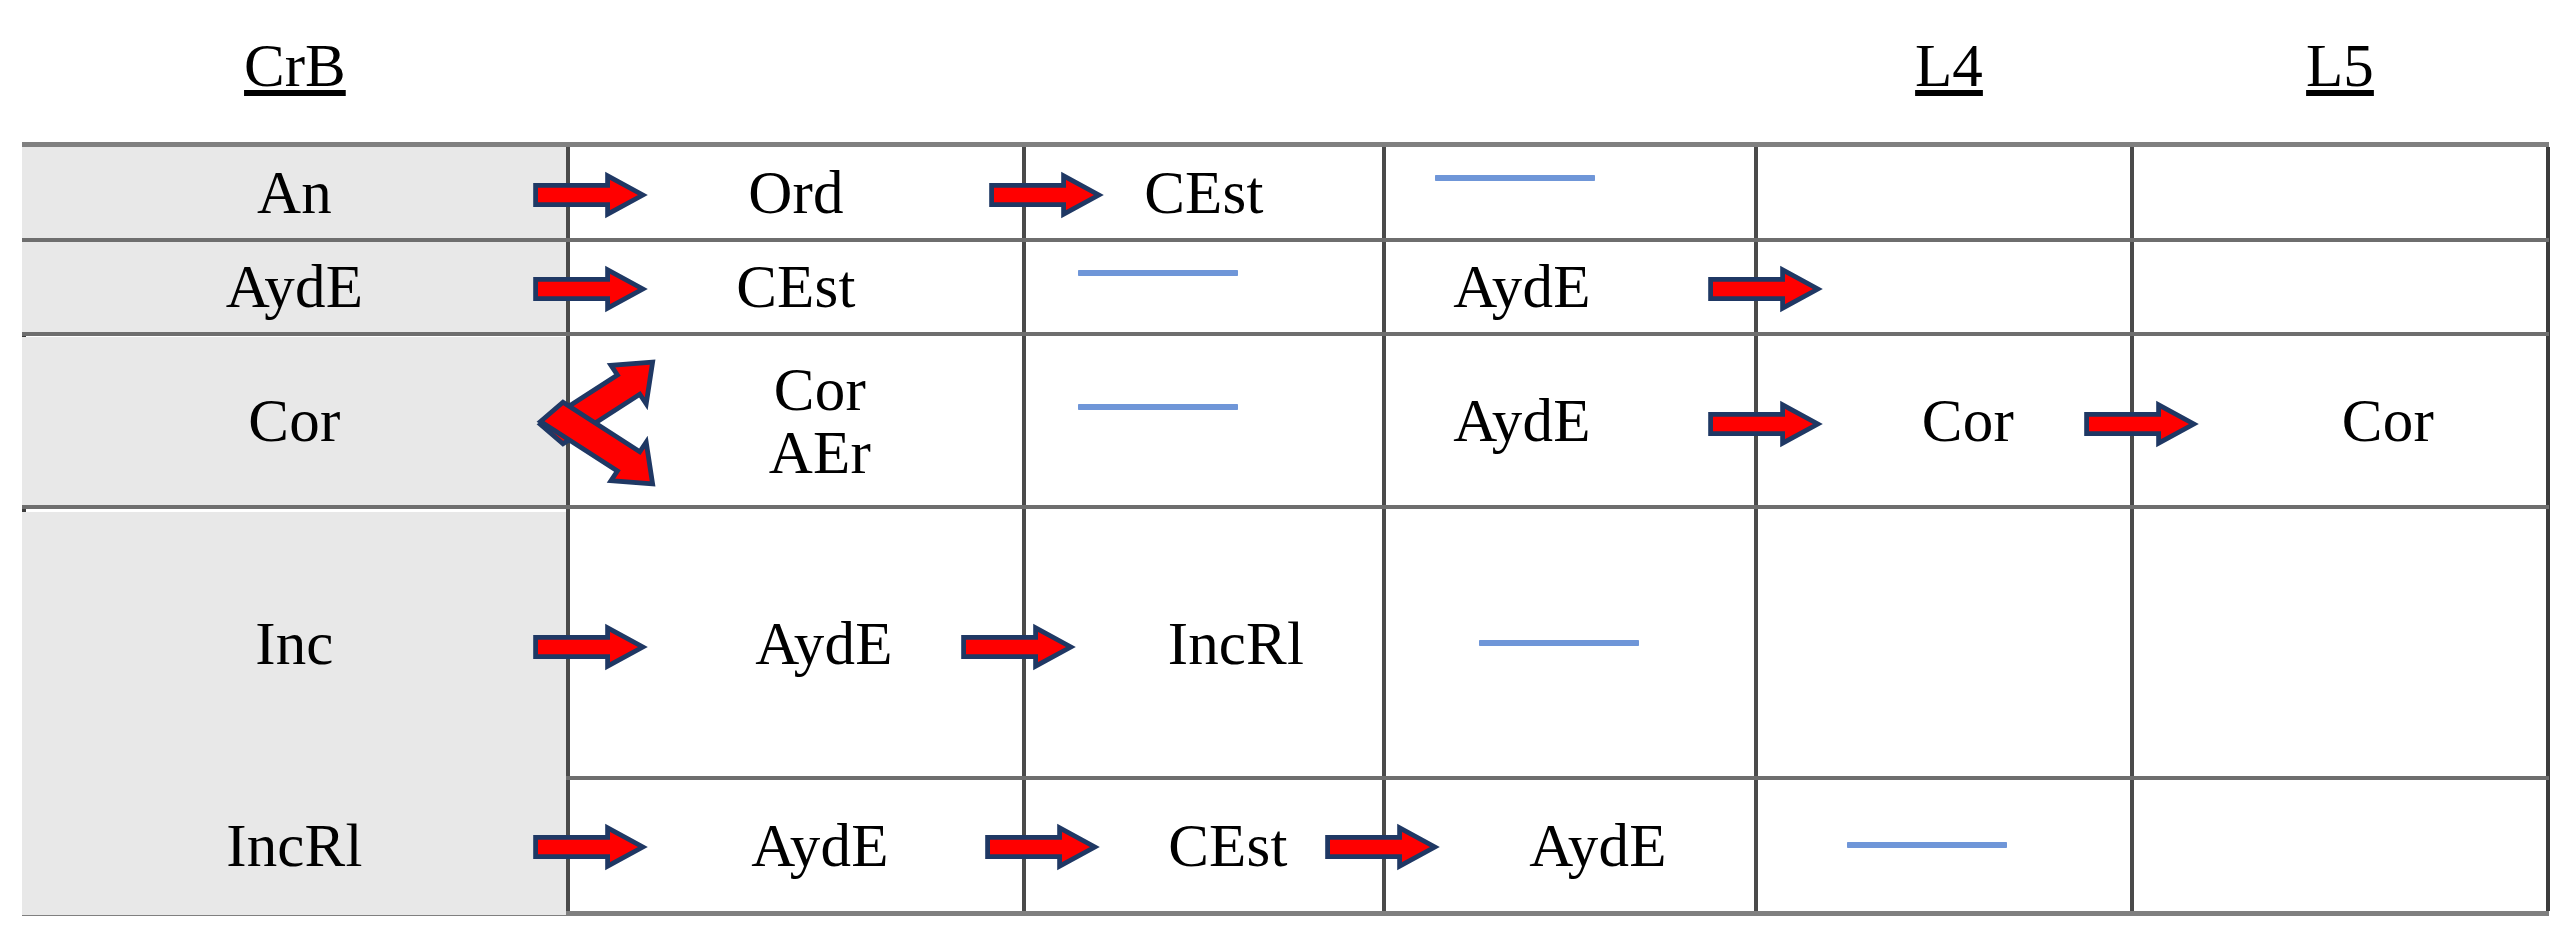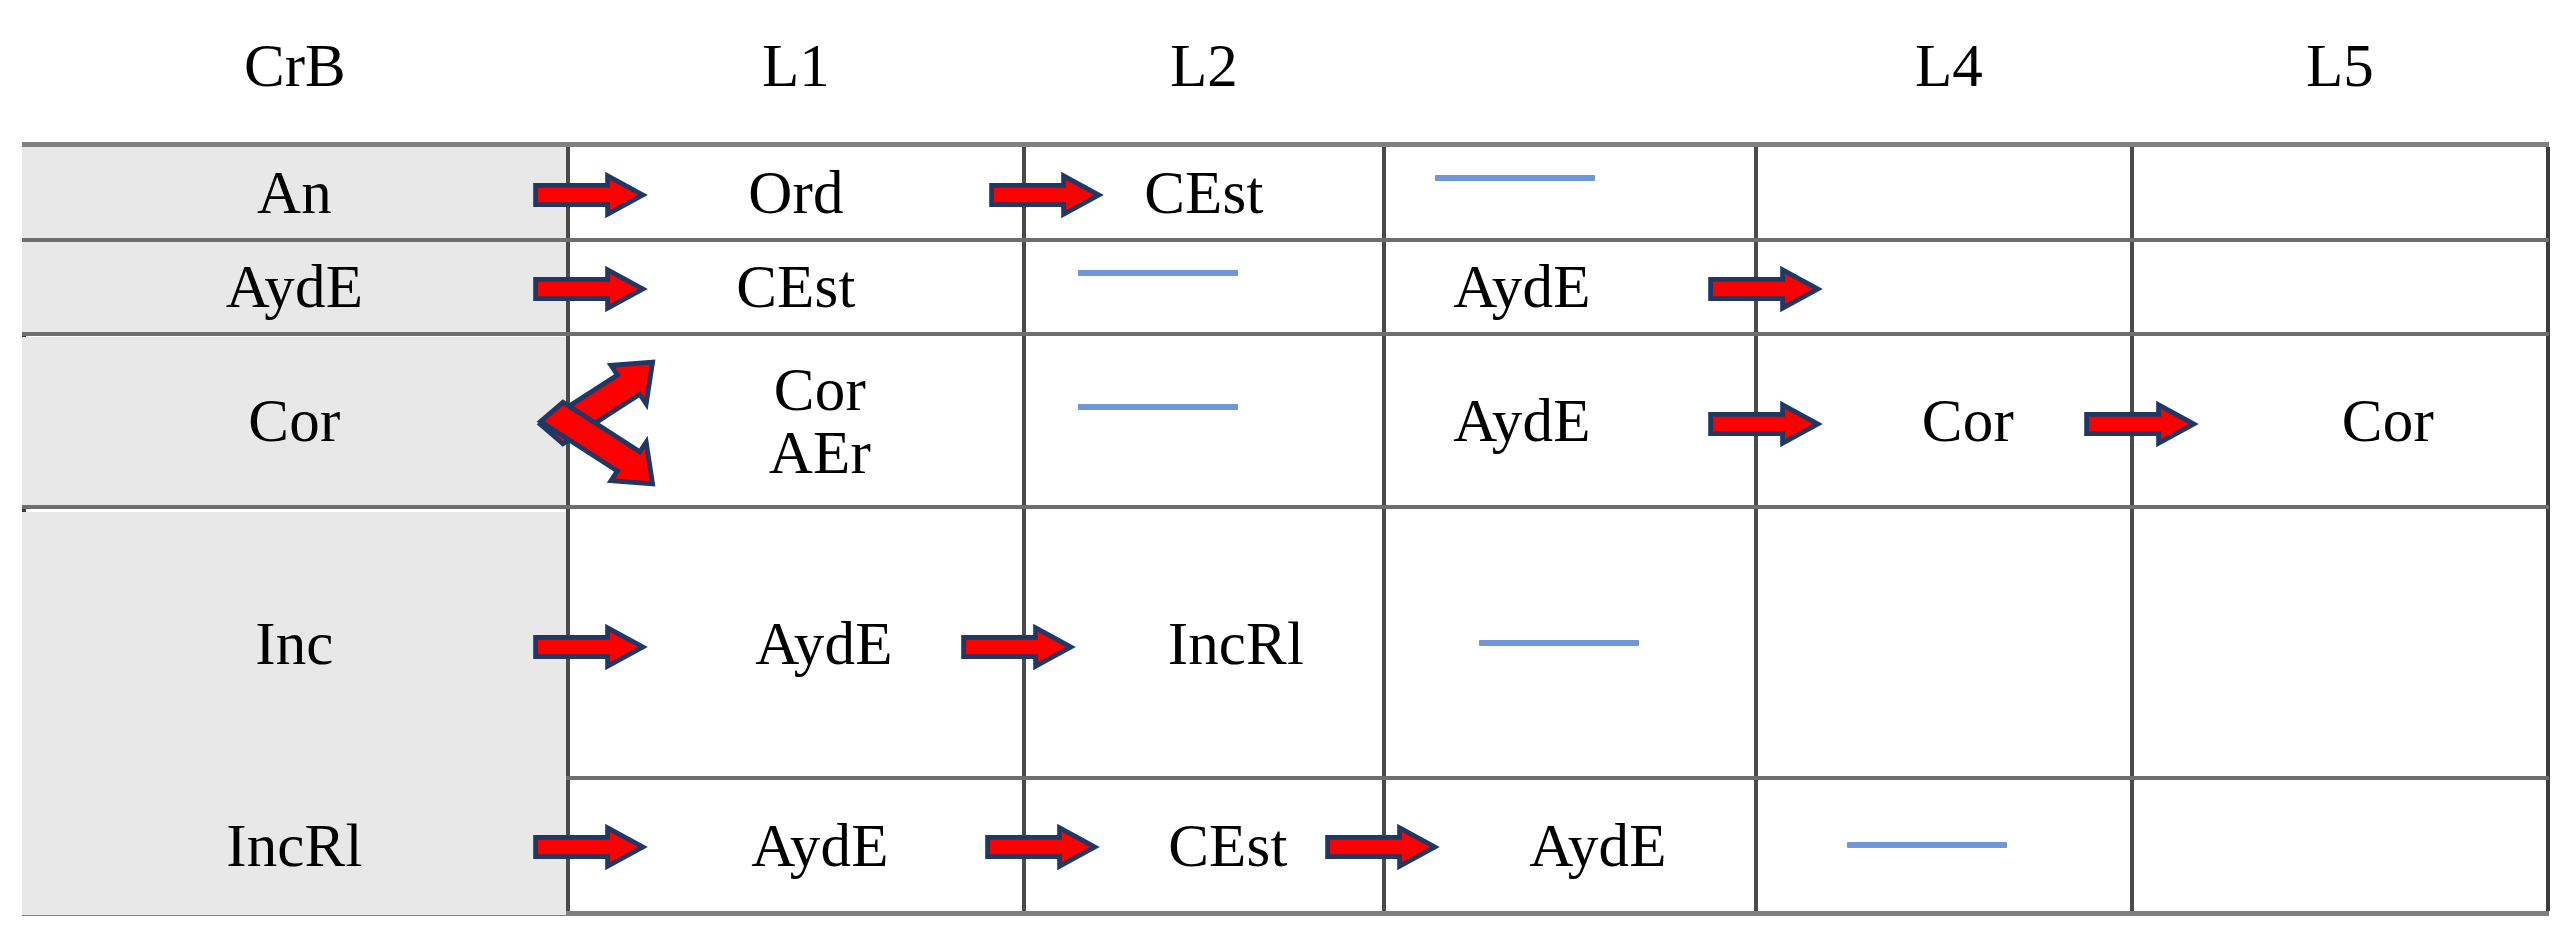--- a/index.html
+++ b/index.html
@@ -29,20 +29,21 @@
     width: 2576px;
     height: 136px;
   }
   .col-header {
     position: absolute;
     top: 6.4px;
     text-align: center;
     font-size: 61px;
     line-height: 120px;
     white-space: nowrap;
+    text-decoration: underline;
   }
 
   
   .table {
     position: absolute;
     left: 22.4px;
     top: 142px;
     width: 2527px;
     height: 774px;
     border-top: 5.6px solid #808080;
@@ -105,22 +106,20 @@
     border-radius: 0.8px;
   }
 </style>
 </head>
 <body>
 
 <div id="root">
 
   <div class="col-headers">
     <div class="col-header" style="left:22.4px;  width:545px;">CrB</div>
-    <div class="col-header" style="left:568px; width:456px;">L1</div>
-    <div class="col-header" style="left:1024px;width:360px;">L2</div>
     <div class="col-header" style="left:1761px;width:376px;">L4</div>
     <div class="col-header" style="left:2131px;width:418px;">L5</div>
   </div>
 
   <div class="table">
 
     <div class="vrule outer" style="left:0px;"></div>
     <div class="vrule" style="left:544px;"></div>
     <div class="vrule" style="left:1000px;"></div>
     <div class="vrule" style="left:1360px;"></div>

